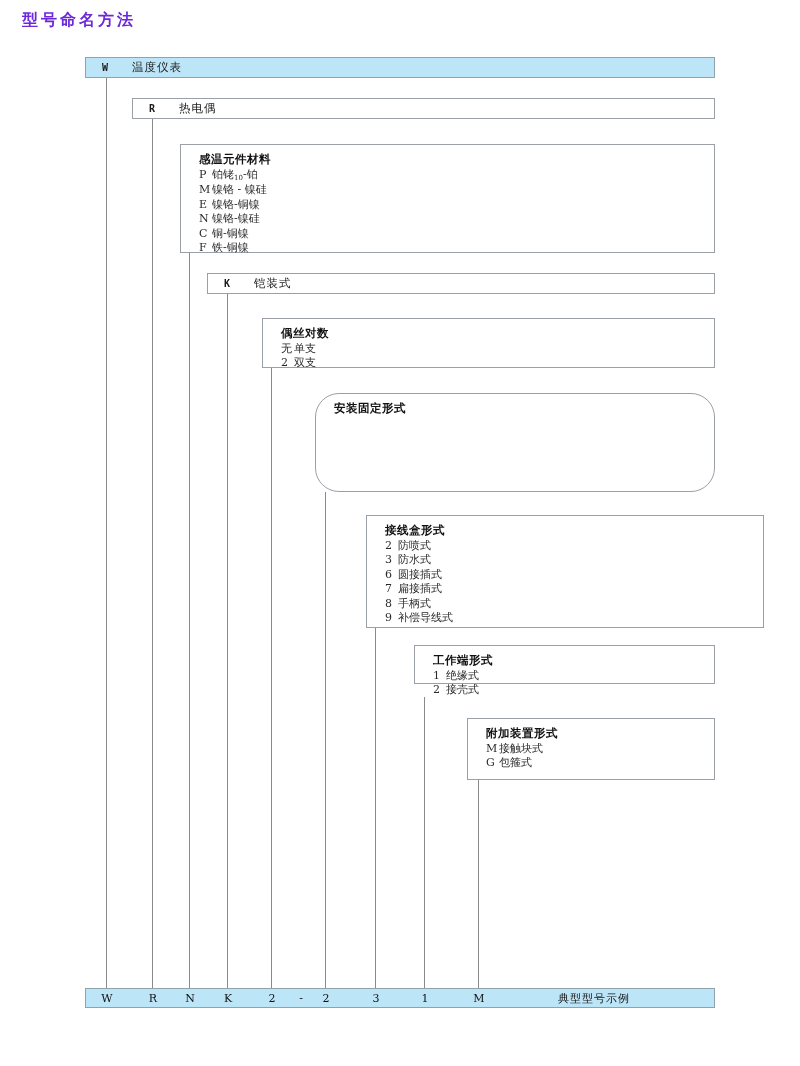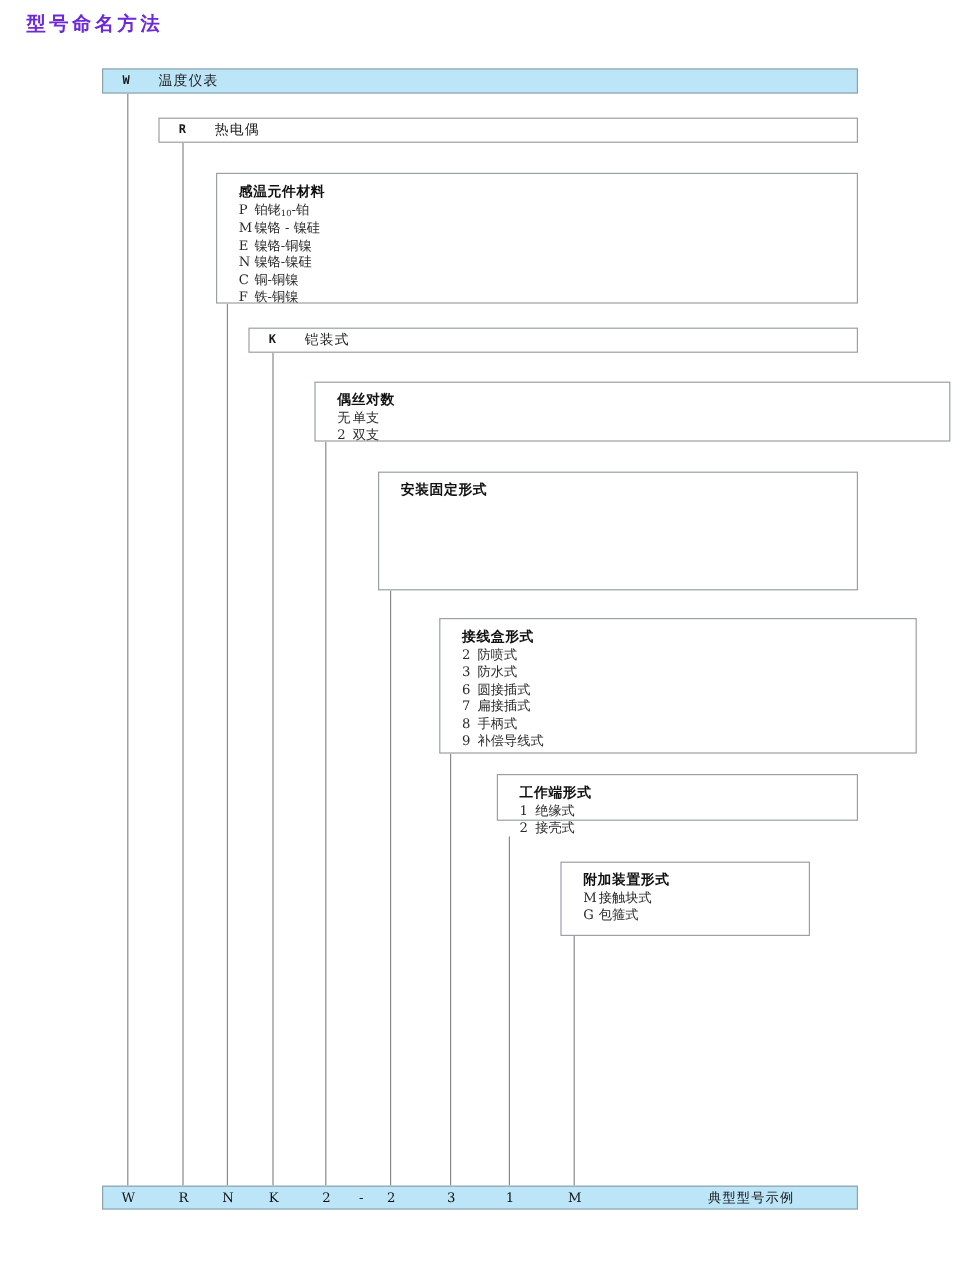--- a/index.html
+++ b/index.html
@@ -151,29 +151,29 @@
           <li><span class="k">C</span><span>铜-铜镍</span></li>
           <li><span class="k">F</span><span>铁-铜镍</span></li>
         </ul>
       </div>
       <div class="vline" style="left: 227px; top: 294px; height: 694px;"></div>
       <div class="box row-box" style="left: 207px; top: 273px; width: 508px; height: 21px;">
         <span class="code">K</span>
         <span class="name">铠装式</span>
       </div>
       <div class="vline" style="left: 271px; top: 368px; height: 620px;"></div>
-      <div class="box list-box" style="left: 262px; top: 318px; width: 530px; height: 50px;">
+      <div class="box list-box" style="left: 262px; top: 318px; width: 453px; height: 50px;">
         <div class="lb-title">偶丝对数</div>
         <ul>
           <li><span class="k">无</span><span>单支</span></li>
           <li><span class="k">2</span><span>双支</span></li>
         </ul>
       </div>
       <div class="vline" style="left: 325px; top: 492px; height: 496px;"></div>
-      <div class="box list-box" style="left: 315px; top: 393px; width: 400px; height: 99px;">
+      <div class="box list-box" style="left: 315px; top: 393px; width: 400px; height: 99px; border-radius: 24px;">
         <div class="lb-title">安装固定形式</div>
       </div>
       <div class="vline" style="left: 375px; top: 628px; height: 360px;"></div>
       <div class="box list-box" style="left: 366px; top: 515px; width: 398px; height: 113px;">
         <div class="lb-title">接线盒形式</div>
         <ul>
           <li><span class="k">2</span><span>防喷式</span></li>
           <li><span class="k">3</span><span>防水式</span></li>
           <li><span class="k">6</span><span>圆接插式</span></li>
           <li><span class="k">7</span><span>扁接插式</span></li>
@@ -183,34 +183,34 @@
       </div>
       <div class="vline" style="left: 424px; top: 697px; height: 291px;"></div>
       <div class="box list-box" style="left: 414px; top: 645px; width: 301px; height: 39px;">
         <div class="lb-title">工作端形式</div>
         <ul>
           <li><span class="k">1</span><span>绝缘式</span></li>
           <li><span class="k">2</span><span>接壳式</span></li>
         </ul>
       </div>
       <div class="vline" style="left: 478px; top: 780px; height: 208px;"></div>
-      <div class="box list-box" style="left: 467px; top: 718px; width: 208px; height: 62px;">
+      <div class="box list-box" style="left: 467px; top: 718px; width: 248px; height: 62px;">
         <div class="lb-title">附加装置形式</div>
         <ul>
           <li><span class="k">M</span><span>接触块式</span></li>
           <li><span class="k">G</span><span>包箍式</span></li>
         </ul>
       </div>
       <div class="legend-bar" style="left: 85px; top: 988px; width: 630px; height: 20px;">
         <div class="legend-cell" style="left: 11px; width: 20px;">W</div>
         <div class="legend-cell" style="left: 57px; width: 20px;">R</div>
         <div class="legend-cell" style="left: 94px; width: 20px;">N</div>
         <div class="legend-cell" style="left: 132px; width: 20px;">K</div>
         <div class="legend-cell" style="left: 176px; width: 20px;">2</div>
         <div class="legend-cell" style="left: 205px; width: 20px;">-</div>
         <div class="legend-cell" style="left: 230px; width: 20px;">2</div>
         <div class="legend-cell" style="left: 280px; width: 20px;">3</div>
         <div class="legend-cell" style="left: 329px; width: 20px;">1</div>
         <div class="legend-cell" style="left: 383px; width: 20px;">M</div>
-        <div class="legend-note" style="left: 504px;">典型型号示例</div>
+        <div class="legend-note" style="left: 472px;">典型型号示例</div>
       </div>
     </div>
 </div>
 
 </body></html>

